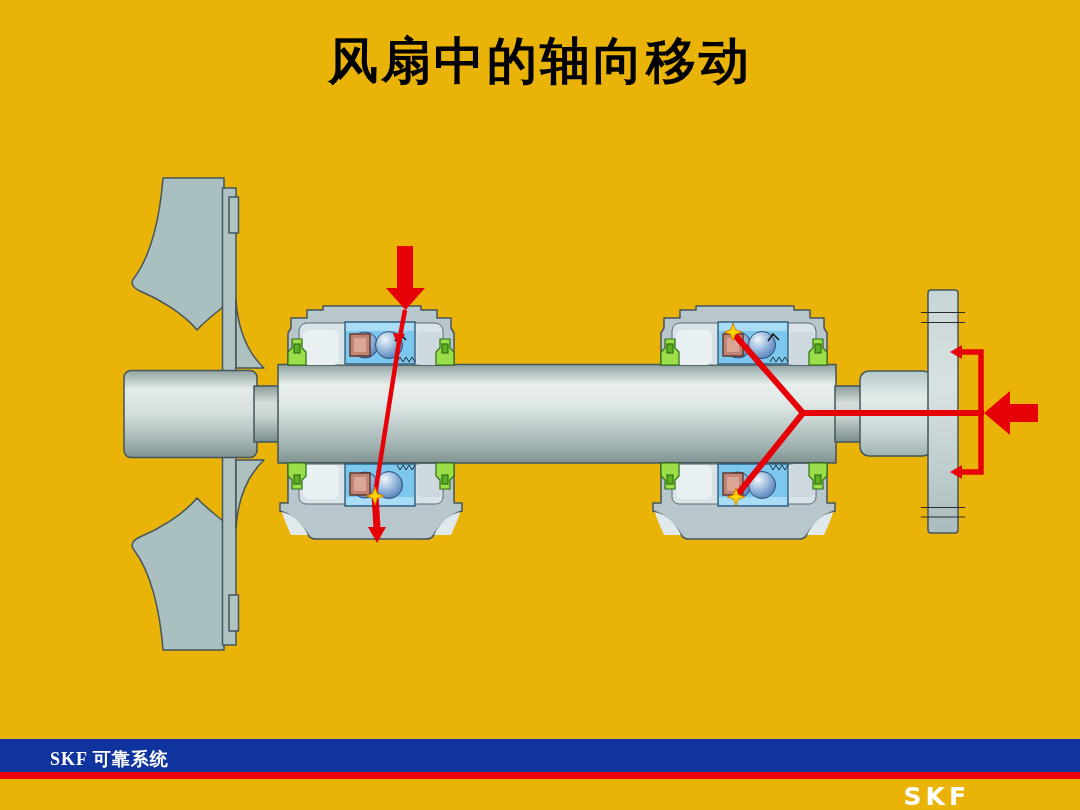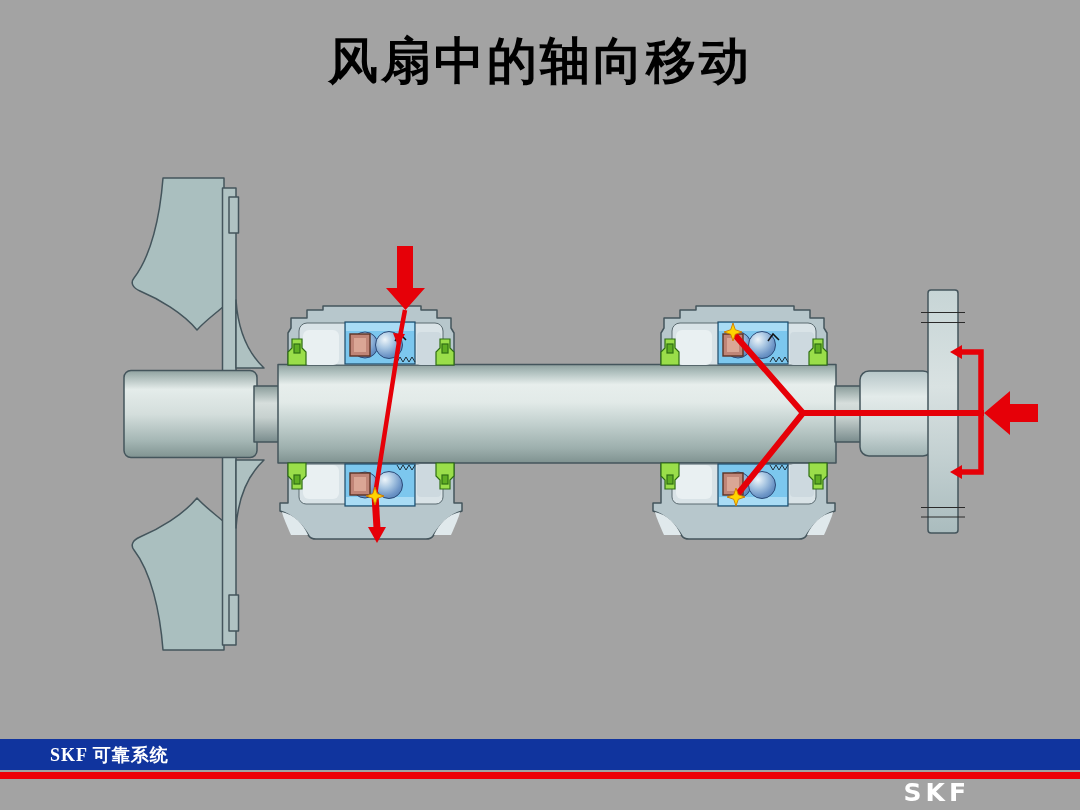--- a/index.html
+++ b/index.html
@@ -6,27 +6,27 @@
     --skf_blue:#10349e;
     --skf_red:#ee0008;
     --annotation_red:#e60008;
     --contact_star_yellow:#ffd400;
     --bearing_pocket_blue:#7cc7ee;
     --housing_gray:#b7c7cc;
     --seal_green:#9ade4a;
     --outline_gray:#44555c;
   }
   html,body{margin:0;padding:0;background:#fff;}
-  .slide{position:relative;width:1080px;height:810px;background:#a3a3a3;overflow:hidden;
+  .slide{position:relative;width:1080px;height:810px;background:#eab308;overflow:hidden;
          font-family:"Liberation Sans",sans-serif;}
   .title{position:absolute;top:28px;left:0;width:100%;text-align:center;
          font-family:"DejaVu Serif","Liberation Serif",serif;font-size:50px;font-weight:bold;
          color:#000;letter-spacing:3px;margin:0;}
   .diagram-svg{position:absolute;left:0;top:0;width:1080px;height:810px;}
-  .footer-bar{position:absolute;left:0;top:739px;width:1080px;height:31px;background:var(--skf_blue);}
+  .footer-bar{position:absolute;left:0;top:739px;width:1080px;height:40px;background:var(--skf_blue);}
   .footer-text{position:absolute;left:50px;top:50%;transform:translateY(-50%);
          color:#ffffff;font-weight:bold;font-size:18px;letter-spacing:1px;
          font-family:"Liberation Serif","DejaVu Serif",serif;white-space:nowrap;}
   .skf-logo{position:absolute;right:110px;top:50%;transform:translateY(-52%);
          color:#ffffff;font-weight:800;font-size:25px;letter-spacing:4px;
          font-family:"DejaVu Sans","Liberation Sans",sans-serif;margin-top:38px;}
   .red-stripe{position:absolute;left:0;top:772px;width:1080px;height:7px;background:var(--skf_red);}
   
   .outl{stroke:var(--outline_gray);stroke-width:1.5;stroke-linejoin:round;}
   .ann-line{stroke:var(--annotation_red);fill:none;}

